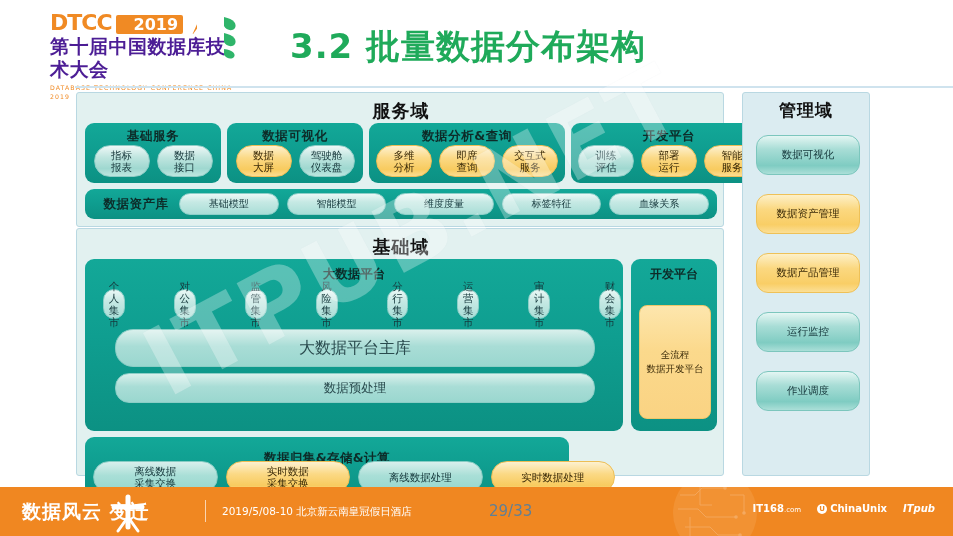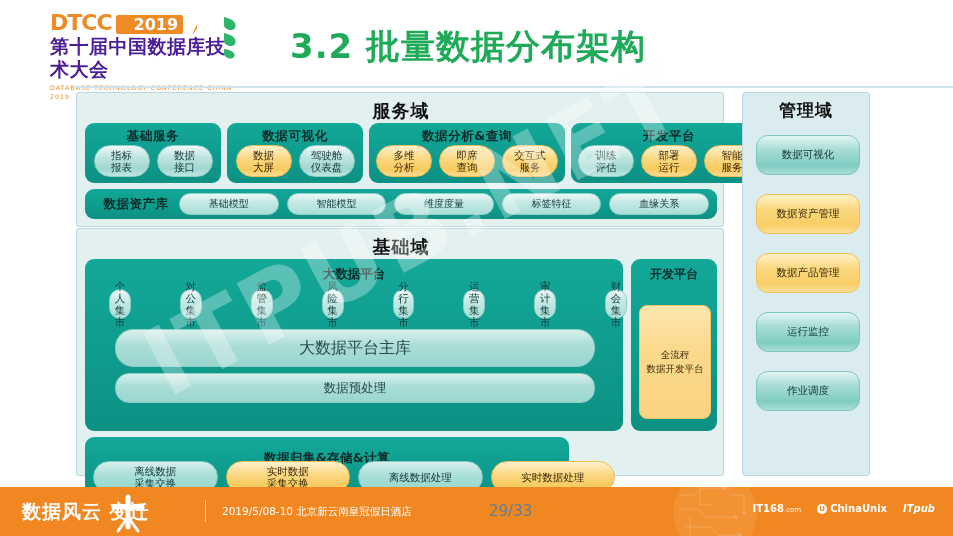--- a/index.html
+++ b/index.html
@@ -77,21 +77,21 @@
   .asset-bar .teal-card{width:100%;height:100%;display:flex;align-items:center;padding:0 8px;}
   .asset-label{font-size:12.5px;font-weight:bold;color:#0d2b28;width:86px;flex:0 0 auto;
     text-align:center;letter-spacing:.5px;}
   .asset-pills{flex:1;display:flex;gap:8px;align-items:center;}
   .asset-pills .pill{flex:1;height:22px;font-size:10px;}
 
   
   .base-title{position:absolute;left:0;top:6px;width:648px;}
   .bigdata{position:absolute;left:8px;top:30px;width:538px;height:172px;padding-top:7px;}
   .bigdata-hdr{text-align:center;font-size:12.5px;font-weight:bold;color:#0d2b28;}
-  .markets{position:absolute;left:24px;top:30px;width:518px;height:30px;
+  .markets{position:absolute;left:18px;top:30px;width:518px;height:30px;
     display:flex;justify-content:flex-start;gap:44px;}
   .markets .pill{flex:1;height:30px;font-size:10.5px;margin-right:5px;}
   .markets .pill:last-child{margin-right:0;}
   .bar-main{position:absolute;left:30px;top:70px;width:478px;height:36px;
     border-radius:18px;display:flex;align-items:center;justify-content:center;
     font-size:16px;color:#2a4b4e;
     background:linear-gradient(180deg,#d9f0ec 0%,#a9ddd6 45%,#9ad7cf 100%);
     border:1px solid #8bcec6;}
   .bar-pre{position:absolute;left:30px;top:114px;width:478px;height:28px;
     border-radius:14px;display:flex;align-items:center;justify-content:center;

